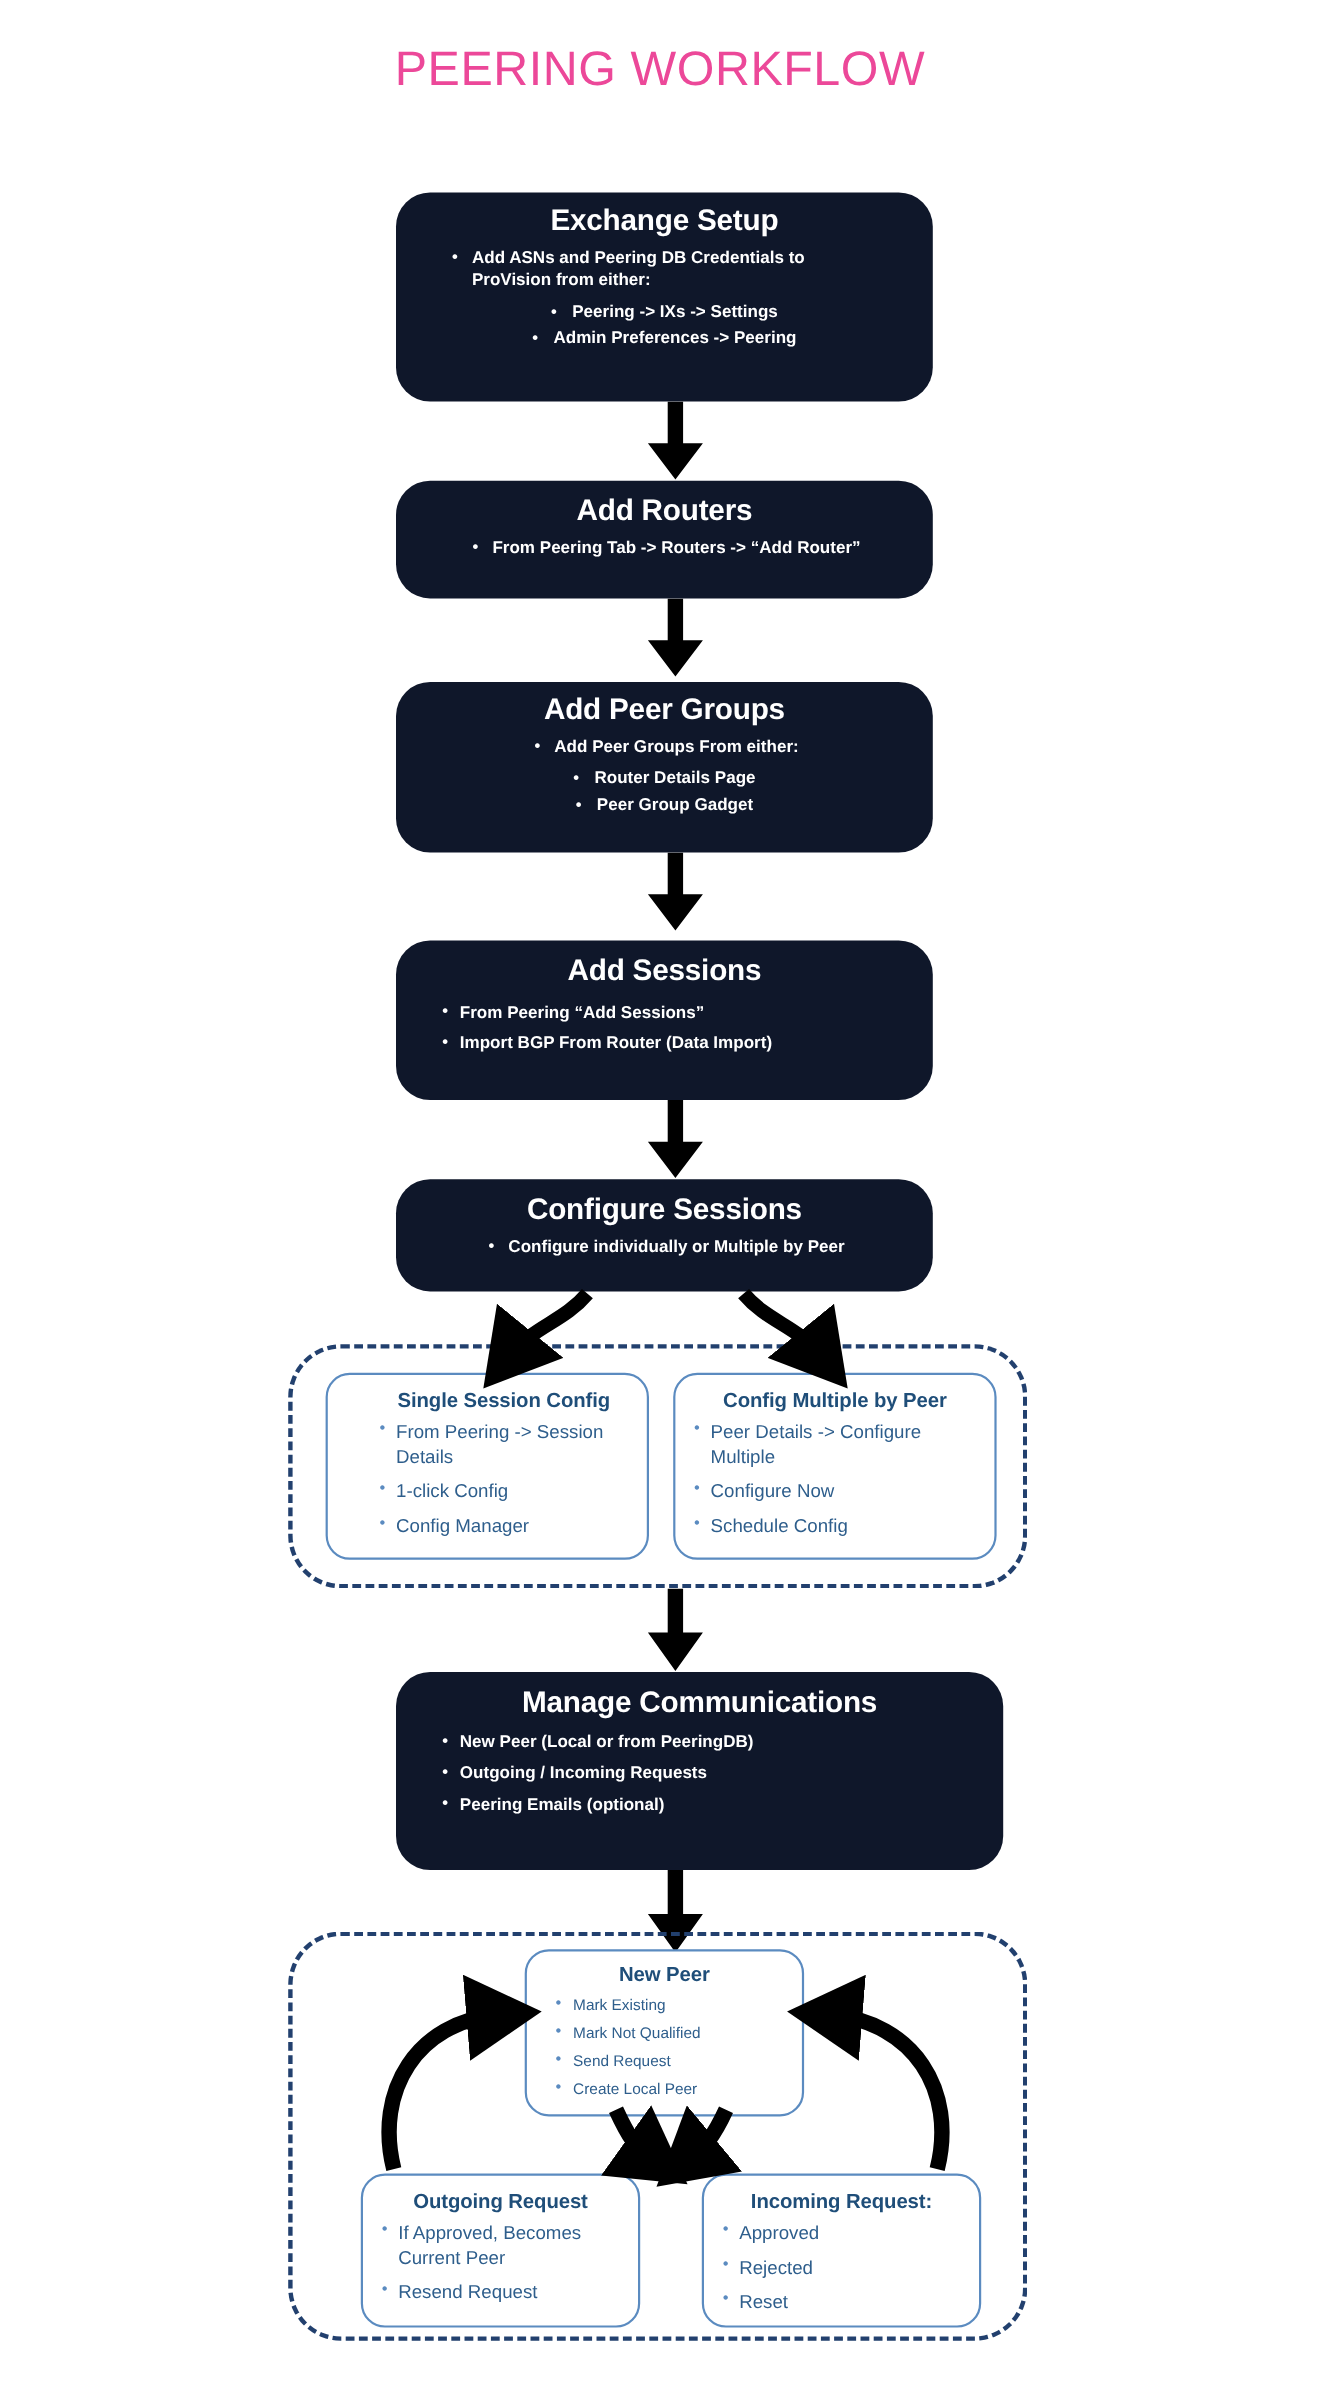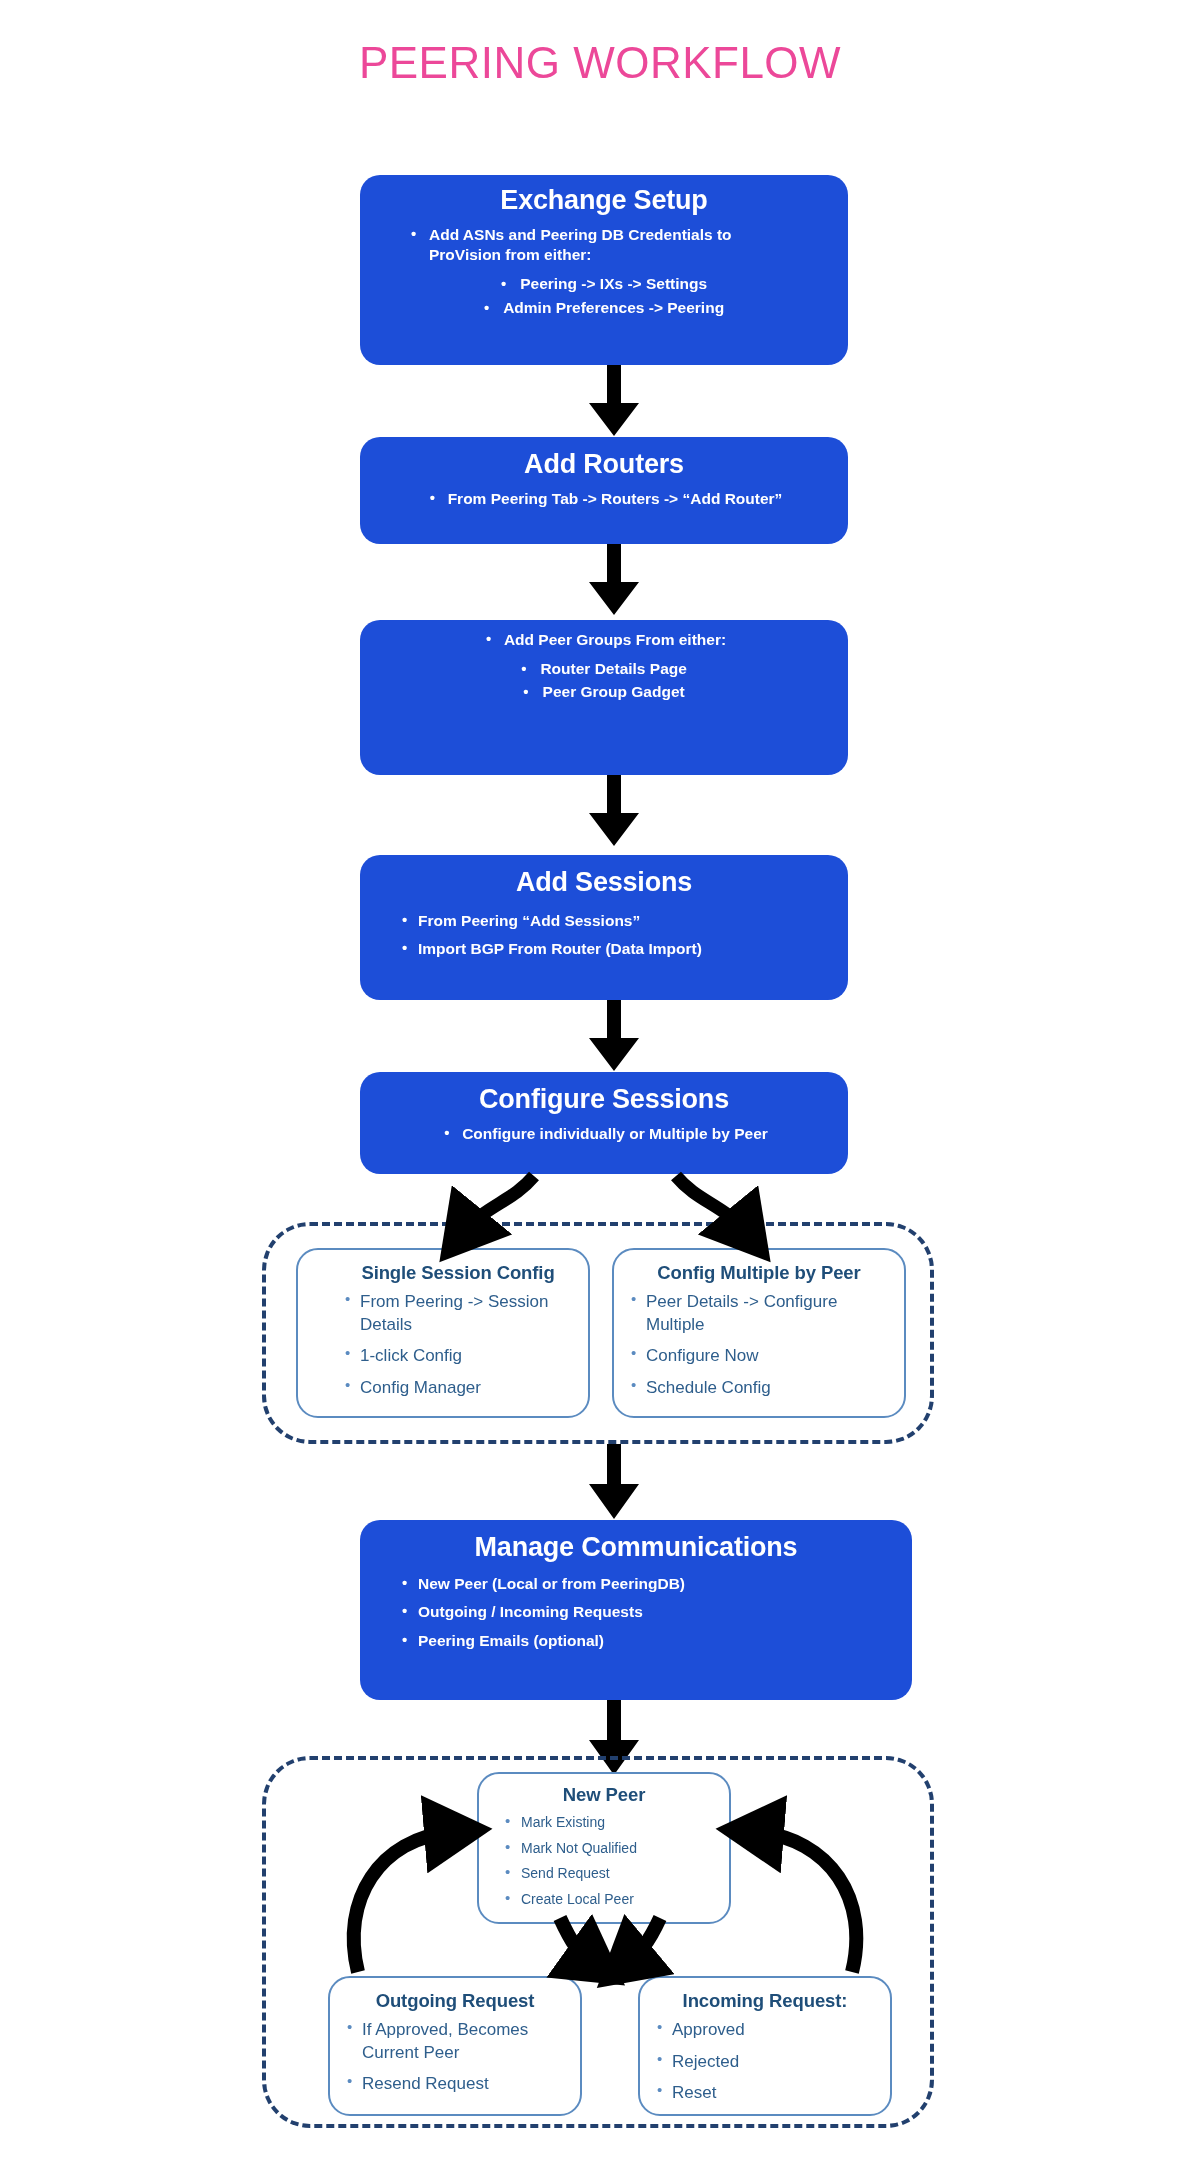--- a/index.html
+++ b/index.html
@@ -32,22 +32,22 @@
     font-size: 44px;
     font-weight: 400;
     letter-spacing: 0.5px;
     color: #ec4899;
     font-family: "Liberation Sans", sans-serif;
   }
 
   
   .step {
     position: absolute;
-    background: #1d4ed8;
-    border-radius: 20px;
+    background: #0f172a;
+    border-radius: 31px;
     color: #ffffff;
     box-sizing: border-box;
     padding: 10px 16px 12px 16px;
   }
   .step-title {
     text-align: center;
     font-size: 27px;
     font-weight: bold;
     line-height: 1.18;
     margin-bottom: 8px;
@@ -207,20 +207,21 @@
     </ul>
   </div>
 
   <div class="arrow-down" style="left:583px; top:544px; width:62px; height:72px;">
     <svg class="arrow-svg" width="62" height="72" viewBox="0 0 62 72">
       <path d="M24,0 L38,0 L38,38 L56,38 L31,71 L6,38 L24,38 Z" fill="#000000"></path>
     </svg>
   </div>
 
   <div class="step" style="left:360px; top:620px; width:488px; height:155px;">
+    <div class="step-title">Add Peer Groups</div>
     <ul class="bullets indent-center">
       <li>Add Peer Groups From either:</li>
     </ul>
     <ul class="sub-bullets">
       <li>Router Details Page</li>
       <li>Peer Group Gadget</li>
     </ul>
   </div>
 
   <div class="arrow-down" style="left:583px; top:775px; width:62px; height:72px;">

